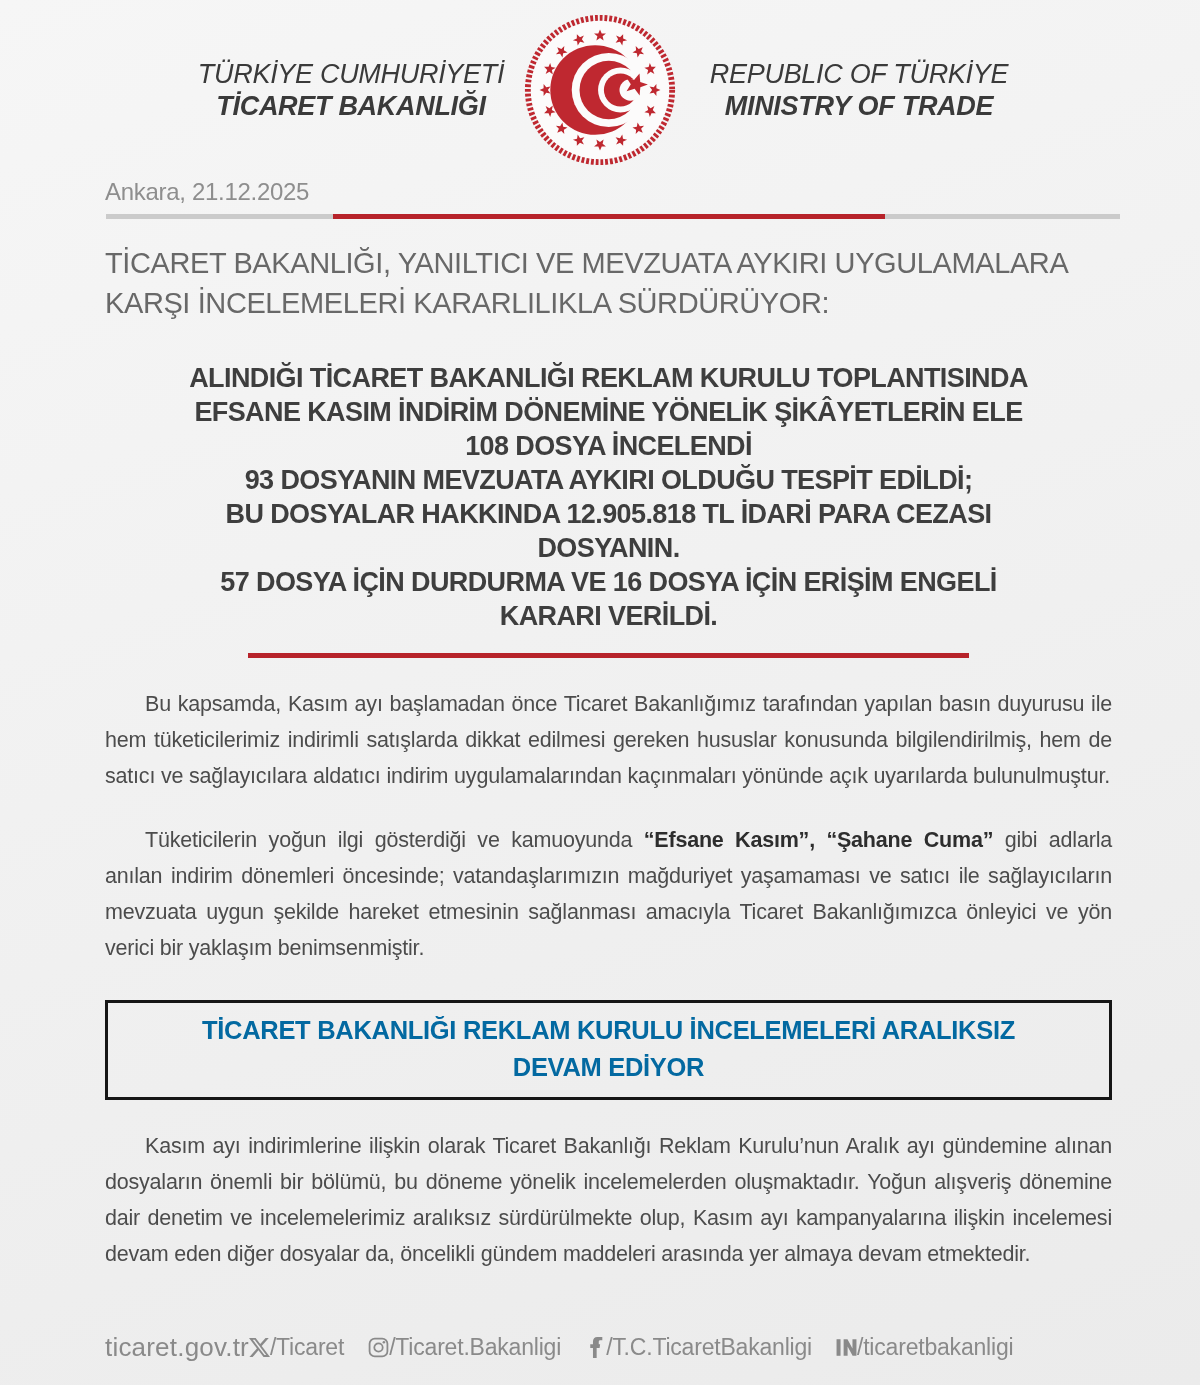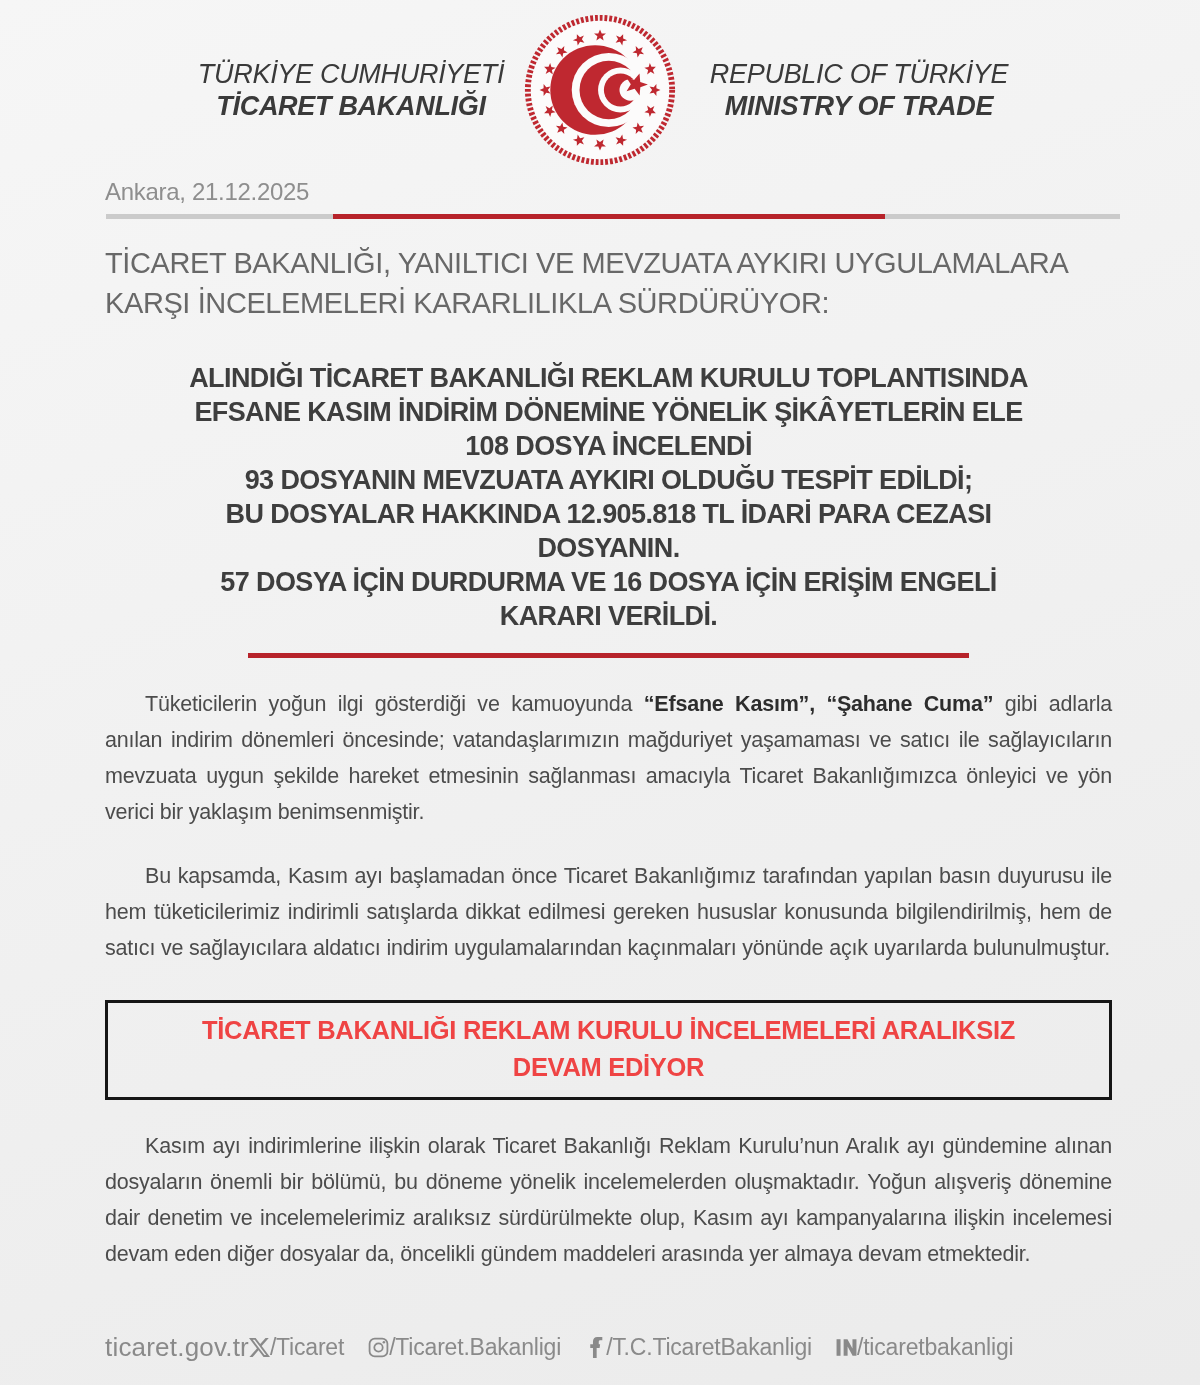--- a/index.html
+++ b/index.html
@@ -78,21 +78,21 @@
   .body-par b { color: #2d2d2d; }
 
   .boxed-heading {
     margin-top: 34px;
     border: 3px solid #161616;
     padding: 9px 10px 11px 10px;
     text-align: center;
     font-size: 25.5px;
     font-weight: 700;
     line-height: 37px;
-    color: #ef4444;
+    color: #0369a1;
     letter-spacing: -0.3px;
   }
 
   
   .footer {
     position: absolute;
     left: 0; bottom: 22px;
     width: 972px;
     display: flex;
     align-items: center;
@@ -190,23 +190,23 @@
       <div>108 DOSYA İNCELENDİ</div>
       <div>93 DOSYANIN MEVZUATA AYKIRI OLDUĞU TESPİT EDİLDİ;</div>
       <div>BU DOSYALAR HAKKINDA 12.905.818 TL İDARİ PARA CEZASI</div>
       <div>DOSYANIN.</div>
       <div>57 DOSYA İÇİN DURDURMA VE 16 DOSYA İÇİN ERİŞİM ENGELİ</div>
       <div>KARARI VERİLDİ.</div>
     </div>
 
     <div class="red-rule"></div>
 
+    <p class="body-par">Bu kapsamda, Kasım ayı başlamadan önce Ticaret Bakanlığımız tarafından yapılan basın duyurusu ile hem tüketicilerimiz indirimli satışlarda dikkat edilmesi gereken hususlar konusunda bilgilendirilmiş, hem de satıcı ve sağlayıcılara aldatıcı indirim uygulamalarından kaçınmaları yönünde açık uyarılarda bulunulmuştur.</p>
+
     <p class="body-par"><span>Tüketicilerin yoğun ilgi gösterdiği ve kamuoyunda </span><b>“Efsane Kasım”, “Şahane Cuma”</b><span> gibi adlarla anılan indirim dönemleri öncesinde; vatandaşlarımızın mağduriyet yaşamaması ve satıcı ile sağlayıcıların mevzuata uygun şekilde hareket etmesinin sağlanması amacıyla Ticaret Bakanlığımızca önleyici ve yön verici bir yaklaşım benimsenmiştir.</span></p>
-
-    <p class="body-par">Bu kapsamda, Kasım ayı başlamadan önce Ticaret Bakanlığımız tarafından yapılan basın duyurusu ile hem tüketicilerimiz indirimli satışlarda dikkat edilmesi gereken hususlar konusunda bilgilendirilmiş, hem de satıcı ve sağlayıcılara aldatıcı indirim uygulamalarından kaçınmaları yönünde açık uyarılarda bulunulmuştur.</p>
 
     <div class="boxed-heading">
       <div>TİCARET BAKANLIĞI REKLAM KURULU İNCELEMELERİ ARALIKSIZ</div>
       <div>DEVAM EDİYOR</div>
     </div>
 
     <p class="body-par">Kasım ayı indirimlerine ilişkin olarak Ticaret Bakanlığı Reklam Kurulu’nun Aralık ayı gündemine alınan dosyaların önemli bir bölümü, bu döneme yönelik incelemelerden oluşmaktadır. Yoğun alışveriş dönemine dair denetim ve incelemelerimiz aralıksız sürdürülmekte olup, Kasım ayı kampanyalarına ilişkin incelemesi devam eden diğer dosyalar da, öncelikli gündem maddeleri arasında yer almaya devam etmektedir.</p>
   </div>
 
   <footer class="footer">

